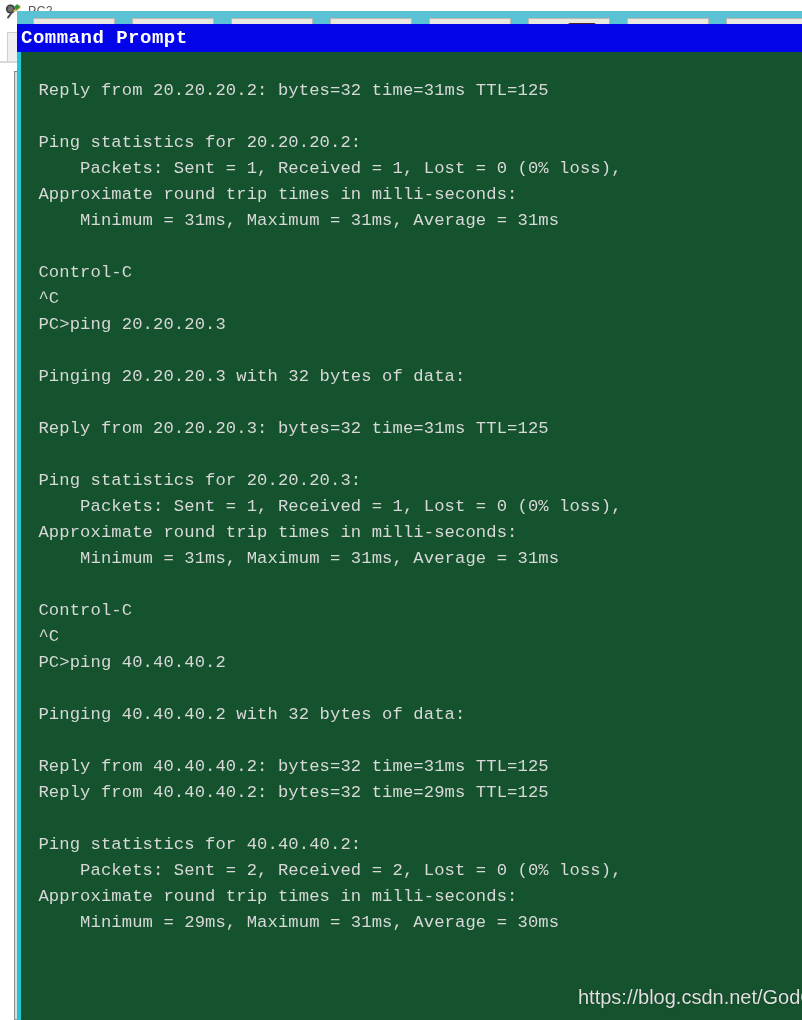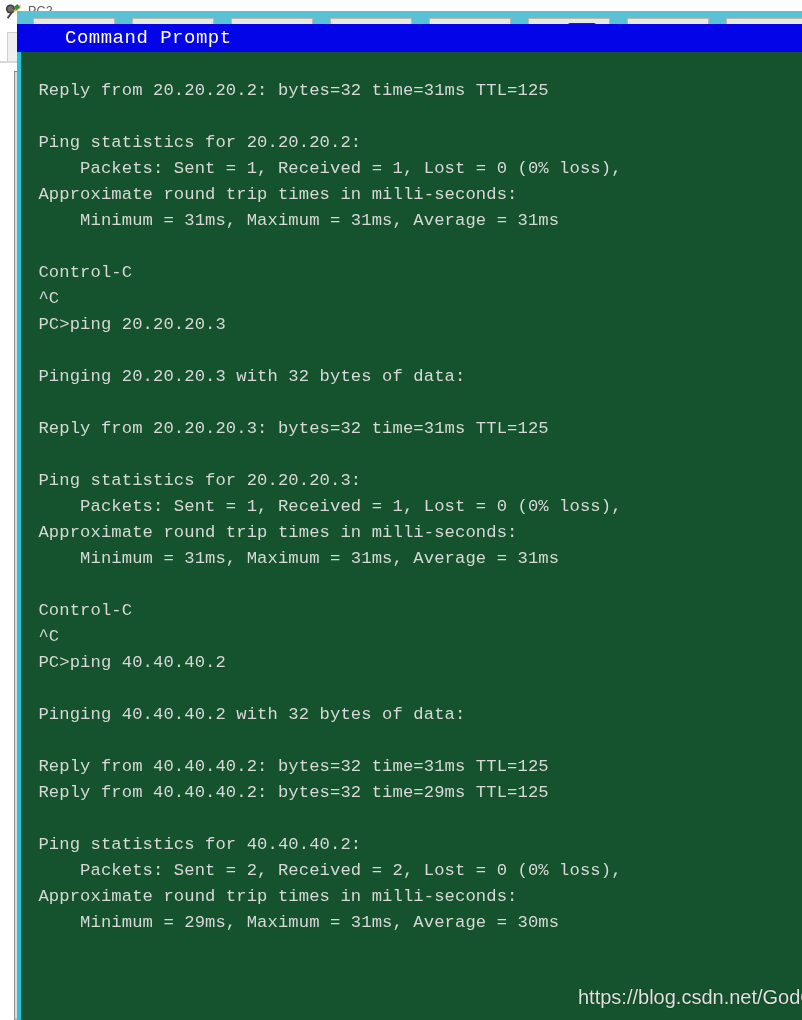--- a/index.html
+++ b/index.html
@@ -145,24 +145,23 @@
     background: #0404e8;
     display: flex;
     align-items: center;
     box-sizing: border-box;
     padding-left: 4px;
   }
   #cmd-title-text {
     color: #ffffff;
     font-family: "Liberation Mono", "DejaVu Sans Mono", monospace;
     font-size: 19px;
-    font-weight: normal;
+    font-weight: bold;
     letter-spacing: 0.5px;
     white-space: nowrap;
-    margin-left: 44px;
   }
 
   
   #cmd-console {
     position: absolute;
     left: 17px; top: 52px;
     width: 785px; height: 968px;
     background: #14532d;
     overflow: hidden;
   }

